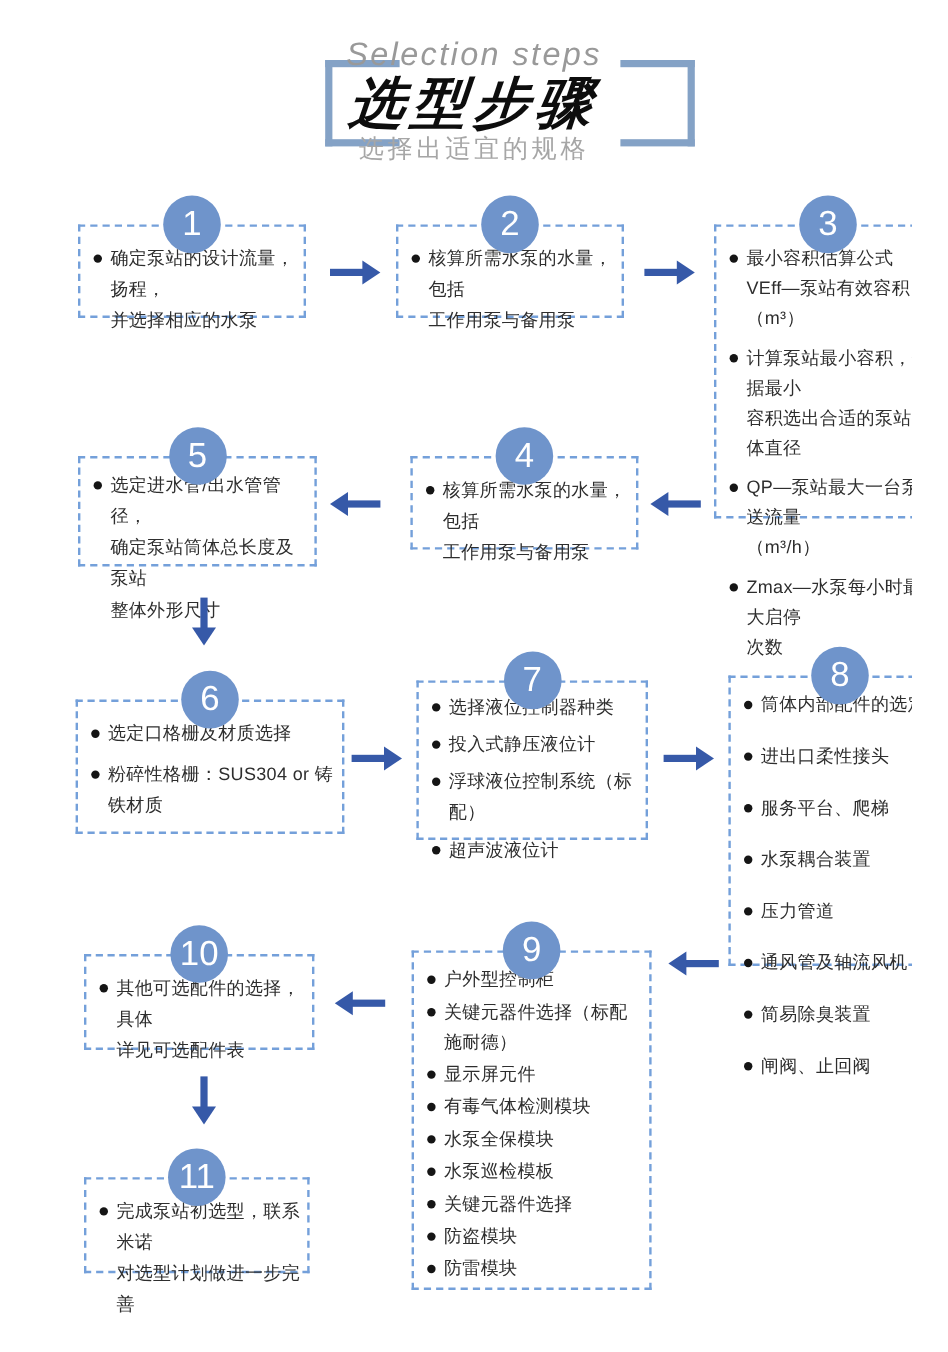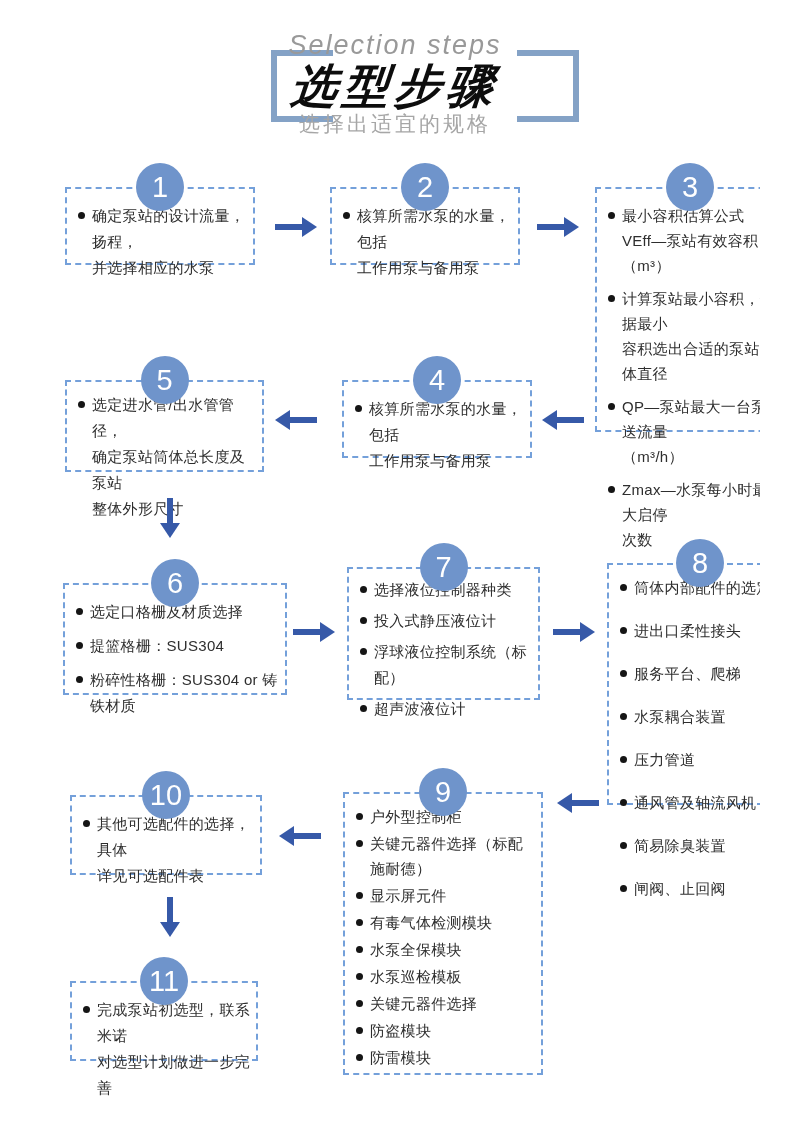--- a/index.html
+++ b/index.html
@@ -153,24 +153,20 @@
   </div>
   <div class="step s6">
     <div class="circle">6</div>
     <div class="bullets">
         <div class="bullet">
           <span class="dot"></span>
           <span class="btxt">选定口格栅及材质选择</span>
         </div>
         <div class="bullet">
           <span class="dot"></span>
-          <span class="btxt">提篮格栅：SUS304</span>
-        </div>
-        <div class="bullet">
-          <span class="dot"></span>
           <span class="btxt">粉碎性格栅：SUS304 or 铸铁材质</span>
         </div>
       </div>
   </div>
   <div class="step s7">
     <div class="circle">7</div>
     <div class="bullets">
         <div class="bullet">
           <span class="dot"></span>
           <span class="btxt">选择液位控制器种类</span>

